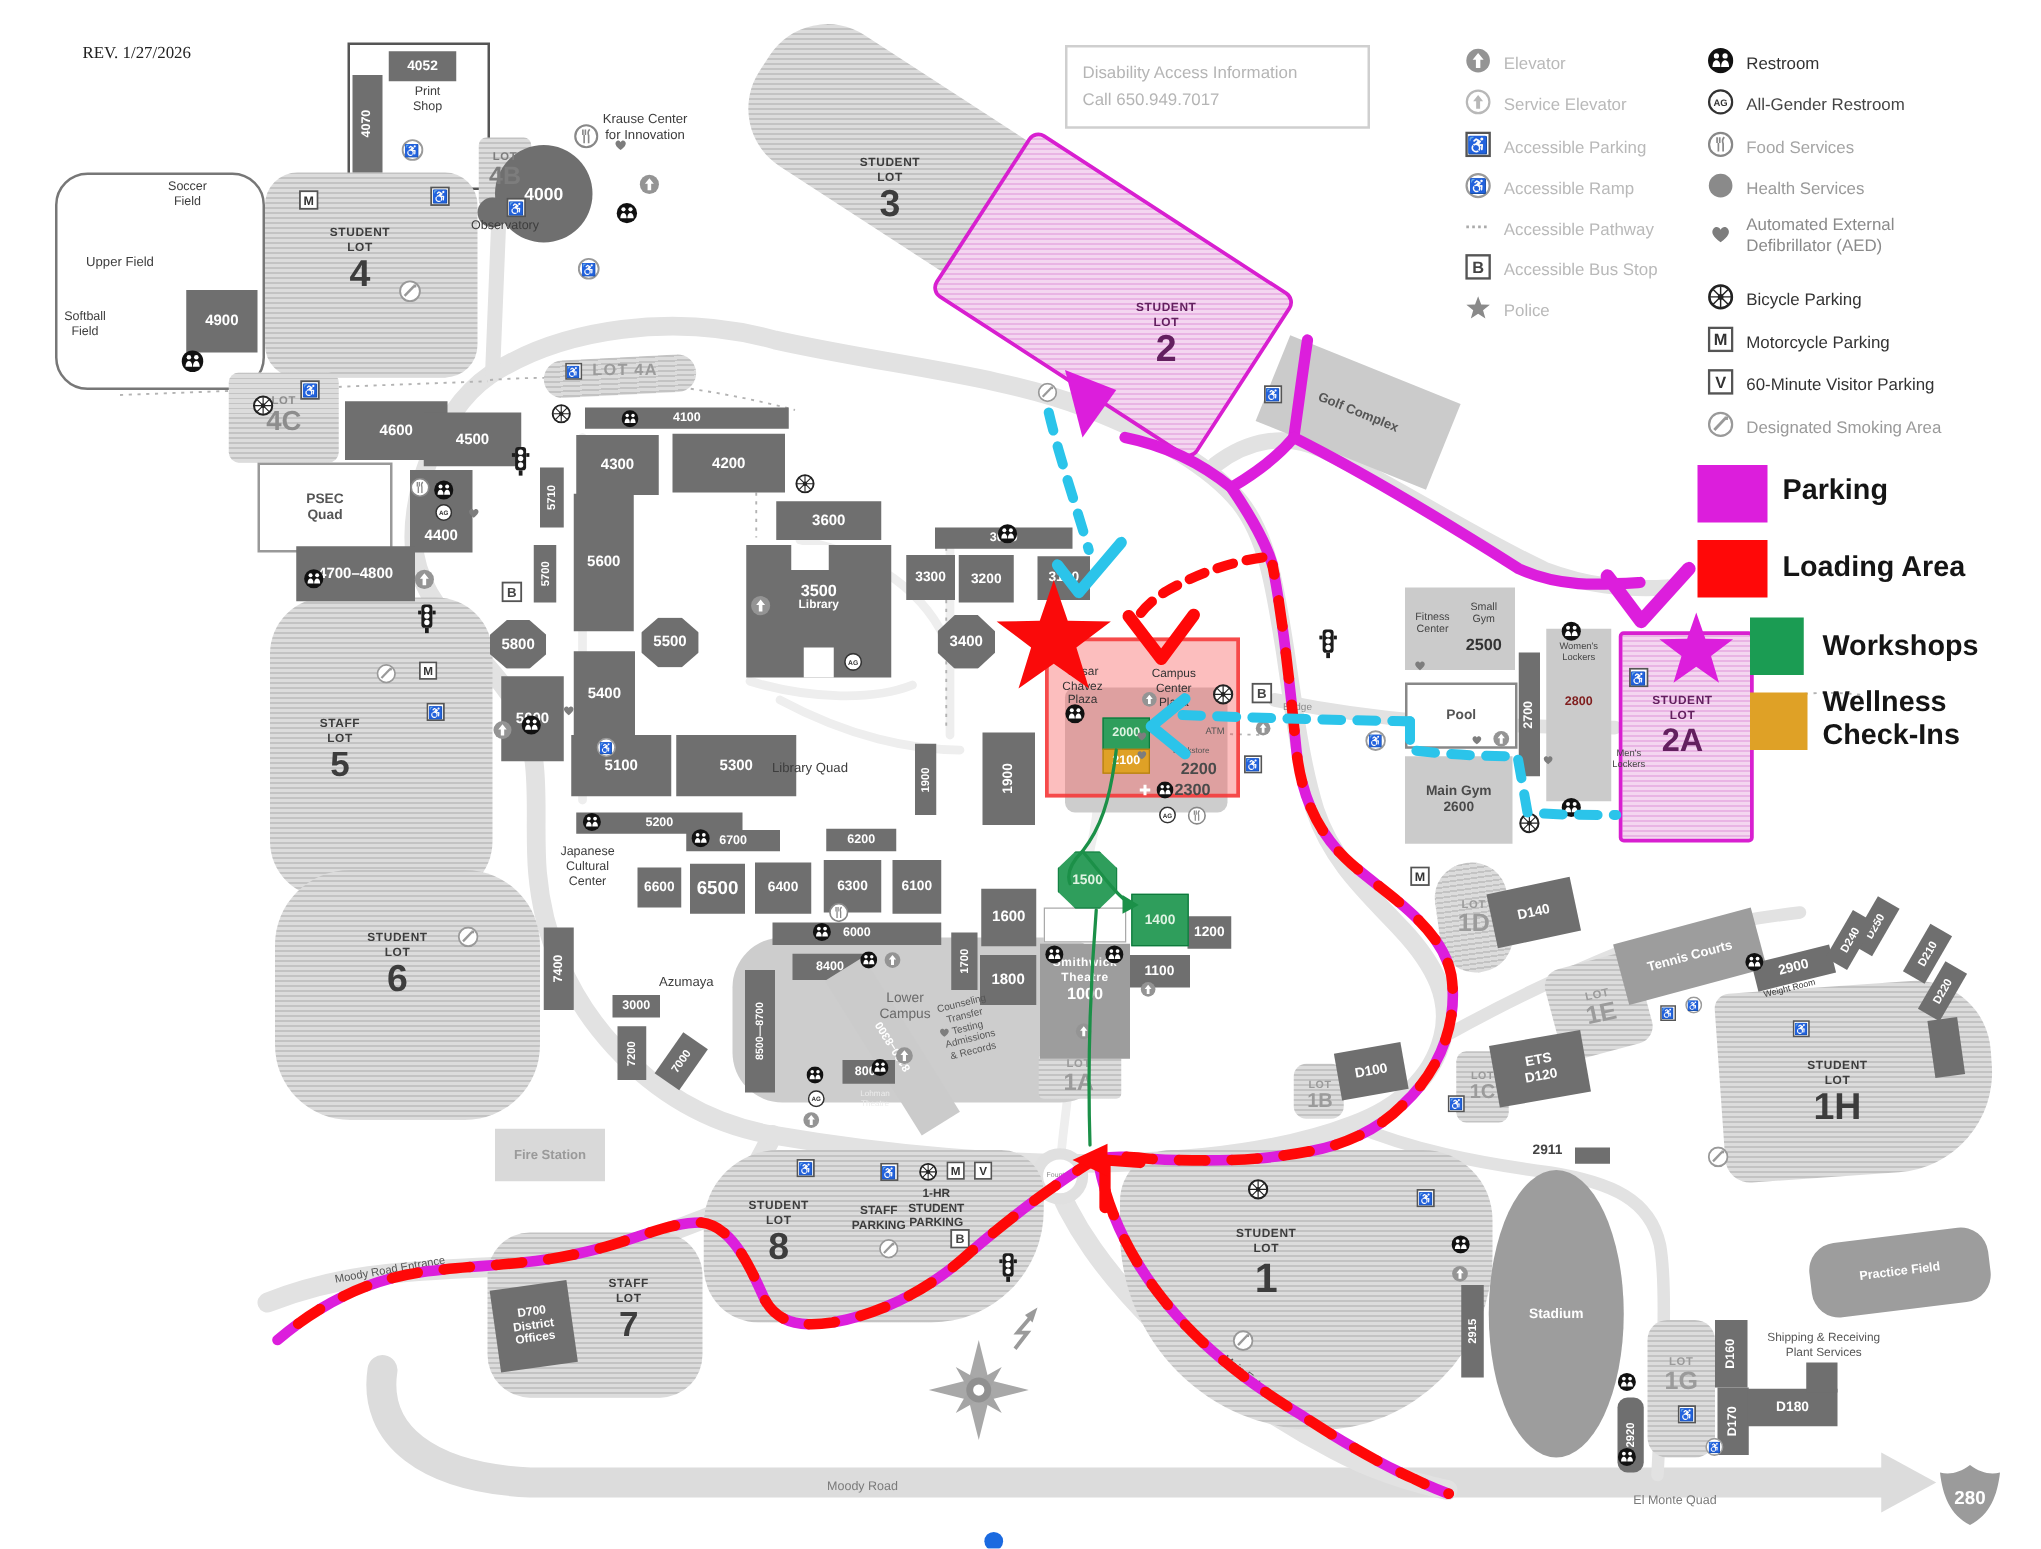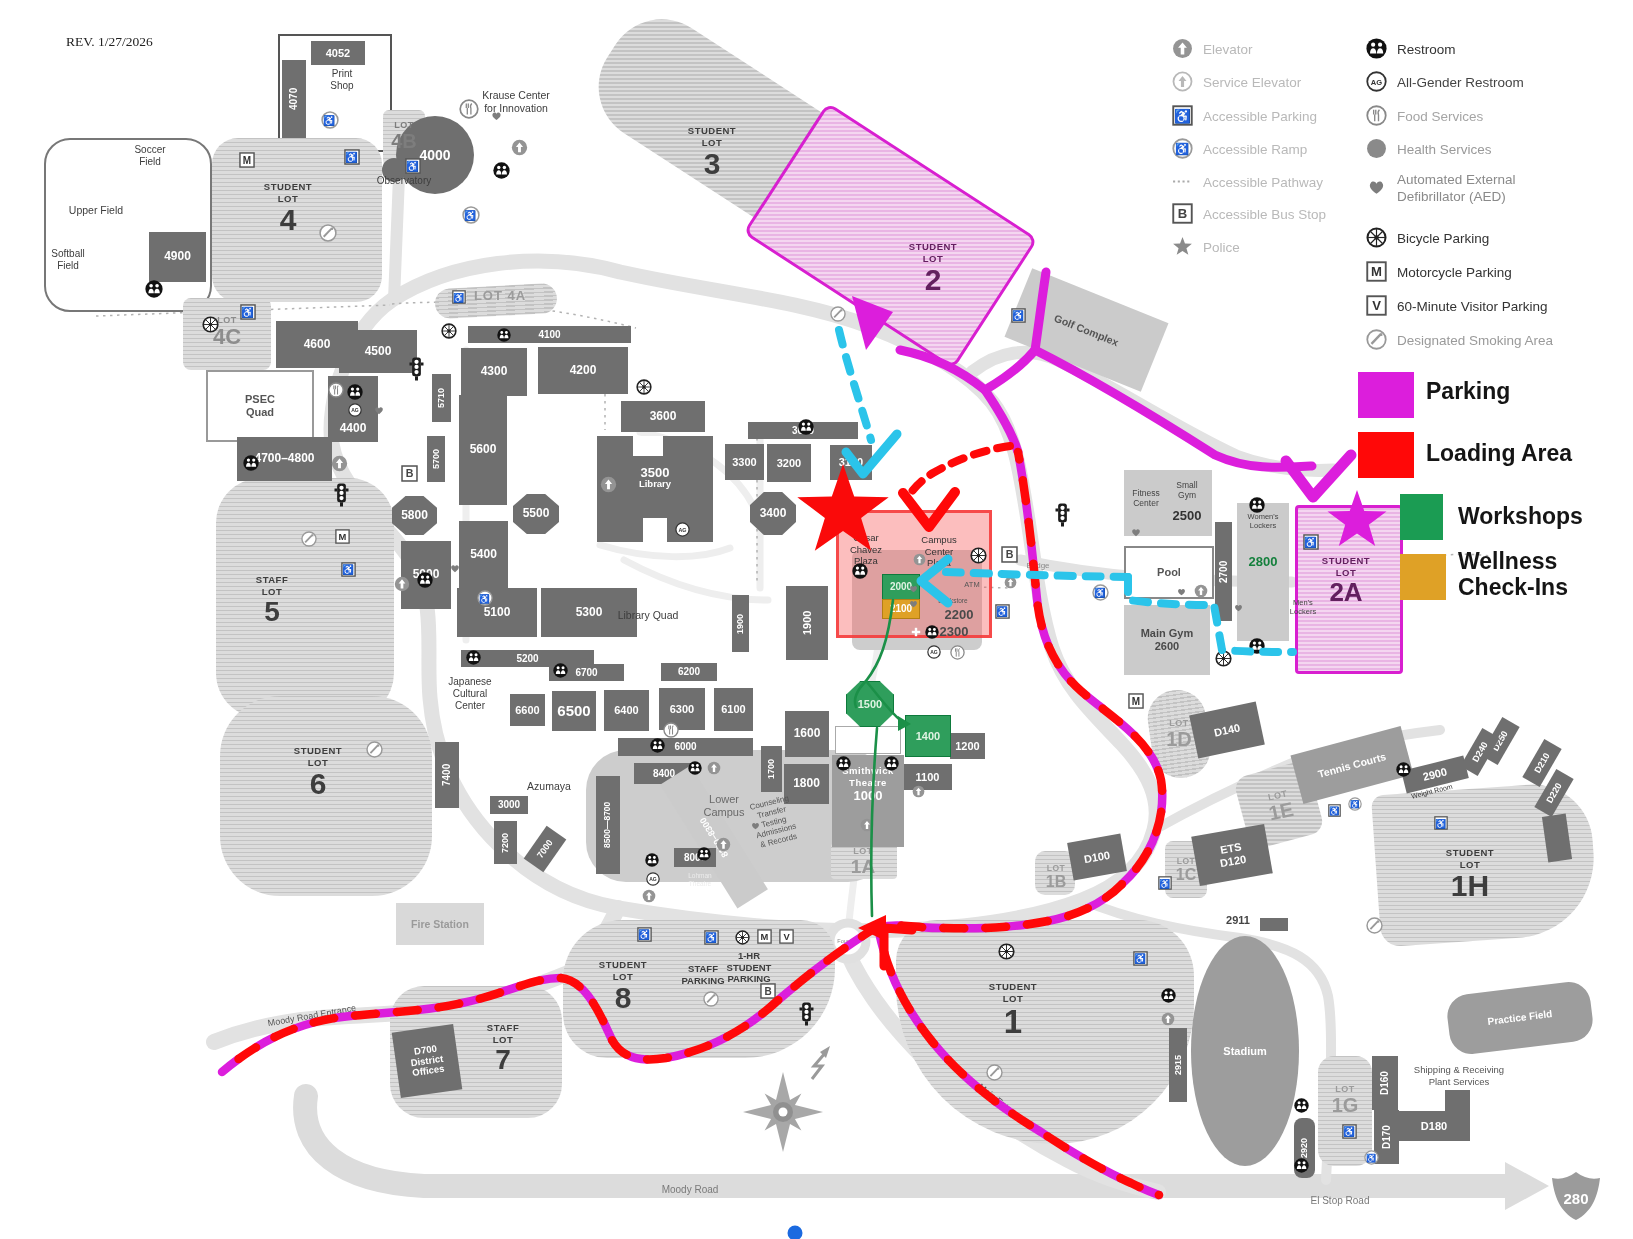--- a/index.html
+++ b/index.html
@@ -263,21 +263,21 @@
       <div class="lbl" style="left: 954px; top: 632px; transform: translate(-50%, -50%); color: rgb(74, 74, 74); font-size: 13px; font-weight: 800;">2300</div>
       <div class="lbl" style="left: 972px; top: 585px; transform: translate(-50%, -50%); color: rgb(85, 85, 85); font-size: 7.5px;">ATM</div>
       <div class="lbl" style="left: 1038px; top: 566px; transform: translate(-50%, -50%); color: rgb(138, 138, 138); font-size: 8px;">Bridge</div>
       <div class="lbl" style="left: 1146px; top: 498px; transform: translate(-50%, -50%); color: rgb(68, 68, 68); font-size: 8.5px;">Fitness
 Center</div>
       <div class="lbl" style="left: 1187px; top: 490px; transform: translate(-50%, -50%); color: rgb(68, 68, 68); font-size: 8.5px;">Small
 Gym</div>
       <div class="lbl" style="left: 1187px; top: 516px; transform: translate(-50%, -50%); color: rgb(51, 51, 51); font-size: 13px; font-weight: 700;">2500</div>
       <div class="lbl" style="left: 1263px; top: 521px; transform: translate(-50%, -50%); color: rgb(68, 68, 68); font-size: 7.5px;">Women's
 Lockers</div>
-      <div class="lbl" style="left: 1263px; top: 562px; transform: translate(-50%, -50%); color: #15803d; font-size: 13px; font-weight: 700;">2800</div>
+      <div class="lbl" style="left: 1263px; top: 562px; transform: translate(-50%, -50%); color: #7f1d1d; font-size: 10px; font-weight: 700;">2800</div>
       <div class="lbl" style="left: 1263px; top: 607px; transform: translate(-50%, -50%); color: rgb(68, 68, 68); font-size: 7.5px; margin-left: 40px;">Men's
 Lockers</div>
       <div class="lbl" style="left: 868px; top: 783px; transform: translate(-50%, -50%); color: rgb(255, 255, 255);"><span class="k" style="font-size: 9.5px;">Smithwick
 Theatre</span><span class="big" style="font-size: 13px;">1000</span></div>
       <div class="lbl" style="left: 863px; top: 861px; transform: translate(-50%, -50%); color: rgb(155, 155, 155);"><span class="k" style="font-size: 9px;">LOT</span><span class="big" style="font-size: 19px;">1A</span></div>
       <div class="lbl" style="left: 703px; top: 975px; transform: translate(-50%, -50%); font-size: 9.5px; font-weight: 800;">STAFF
 PARKING</div>
       <div class="lbl" style="left: 749px; top: 967px; transform: translate(-50%, -50%); font-size: 9.5px; font-weight: 800;">1-HR
 STUDENT
 PARKING</div>
@@ -292,21 +292,21 @@
       <div class="lbl" style="left: 1179px; top: 734px; transform: translate(-50%, -50%); color: rgb(155, 155, 155);"><span class="k" style="font-size: 9px;">LOT</span><span class="big" style="font-size: 20px;">1D</span></div>
       <div class="lbl" style="left: 1280px; top: 806px; transform: translate(-50%, -50%) rotate(-12deg); color: rgb(155, 155, 155);"><span class="k" style="font-size: 9px;">LOT</span><span class="big" style="font-size: 20px;">1E</span></div>
       <div class="lbl" style="left: 1345px; top: 1100px; transform: translate(-50%, -50%); color: rgb(155, 155, 155);"><span class="k" style="font-size: 9px;">LOT</span><span class="big" style="font-size: 20px;">1G</span></div>
       <div class="lbl" style="left: 1470px; top: 874px; transform: translate(-50%, -50%);"><span class="k" style="font-size: 9.5px;">STUDENT
 LOT</span><span class="big" style="font-size: 30px;">1H</span></div>
       <div class="lbl" style="left: 1432px; top: 792px; transform: translate(-50%, -50%) rotate(-14deg); color: rgb(51, 51, 51); font-size: 7px;">Weight Room</div>
       <div class="lbl" style="left: 1238px; top: 921px; transform: translate(-50%, -50%); color: rgb(68, 68, 68); font-size: 11px; font-weight: 800;">2911</div>
       <div class="lbl" style="left: 1459px; top: 1076px; transform: translate(-50%, -50%); color: rgb(85, 85, 85); font-size: 9.5px;">Shipping &amp; Receiving
 Plant Services</div>
       <div class="lbl" style="left: 690px; top: 1190px; transform: translate(-50%, -50%); color: rgb(122, 122, 122); font-size: 10px;">Moody Road</div>
-      <div class="lbl" style="left: 1340px; top: 1201px; transform: translate(-50%, -50%); color: rgb(122, 122, 122); font-size: 10px;">El Stop Road</div>
+      <div class="lbl" style="left: 1340px; top: 1201px; transform: translate(-50%, -50%); color: rgb(122, 122, 122); font-size: 10px;">El Monte Quad</div>
       <div class="lbl" style="left: 312px; top: 1016px; transform: translate(-50%, -50%) rotate(-10deg); color: rgb(85, 85, 85); font-size: 9px;">Moody Road Entrance</div>
       <div class="lbl" style="left: 1002px; top: 1104px; transform: translate(-50%, -50%) rotate(38deg); color: rgb(85, 85, 85); font-size: 9px;">Main Entrance</div>
       <div class="lbl" style="left: 848px; top: 941px; transform: translate(-50%, -50%); color: rgb(136, 136, 136); font-size: 5.5px;">Fountain</div>
       <div class="lbl" style="left: 1576px; top: 1199px; transform: translate(-50%, -50%); color: rgb(255, 255, 255); font-size: 15px; font-weight: 800;">280</div>
       <div class="ic" style="left: 145px; top: 280px;"><svg width="18" height="18" viewBox="0 0 20 20">
           <circle cx="10" cy="10" r="9.6" fill="#111"></circle>
           <circle cx="6.8" cy="6.4" r="2" fill="#fff"></circle>
           <path d="M3.8 14.8c0-3.4 1.4-5 3-5s3 1.6 3 5z" fill="#fff"></path>
           <circle cx="13.4" cy="6.4" r="2" fill="#fff"></circle>
           <path d="M10.4 14.8c0-3.4 1.4-5 3-5s3 1.6 3 5z" fill="#fff"></path>
@@ -832,20 +832,24 @@
         </svg></div>
       <div class="ic" style="left: 1364px; top: 1150px;"><svg width="15" height="15" viewBox="0 0 20 20">
           <circle cx="10" cy="10" r="8.8" fill="#fff" stroke="#9a9a9a" stroke-width="1.7"></circle>
           <text x="10" y="14.4" font-size="11" text-anchor="middle" fill="#9a9a9a">♿</text>
         </svg></div>
       <div class="ic" style="left: 750px; top: 820px;"><svg width="11" height="11" viewBox="0 0 20 20">
           <path d="M10 17C4 12.6 2.6 9.4 4.4 6.8 6 4.6 8.8 5 10 7.4 11.2 5 14 4.6 15.6 6.8 17.4 9.4 16 12.6 10 17Z" fill="#7d7d7d"></path>
         </svg></div>
     </div>
 
+  <div id="notice">
+    <div>Disability Access Information</div>
+    <div>Call 650.949.7017</div>
+  </div>
 
   <div id="legend">
       <div class="lg-row" style="left: 1172px; top: 38px;">
         <span class="lg-ic"><svg width="21" height="21" viewBox="0 0 20 20">
             <circle cx="10" cy="10" r="9" fill="#949494"></circle>
             <path d="M10 4.2l4.2 5.2h-2.5v6.2H8.3V9.4H5.8z" fill="#fff"></path>
           </svg></span>
         <span class="lg-lb" style="color: rgb(185, 185, 185);">Elevator</span>
       </div>
       <div class="lg-row" style="left: 1172px; top: 71px;">

